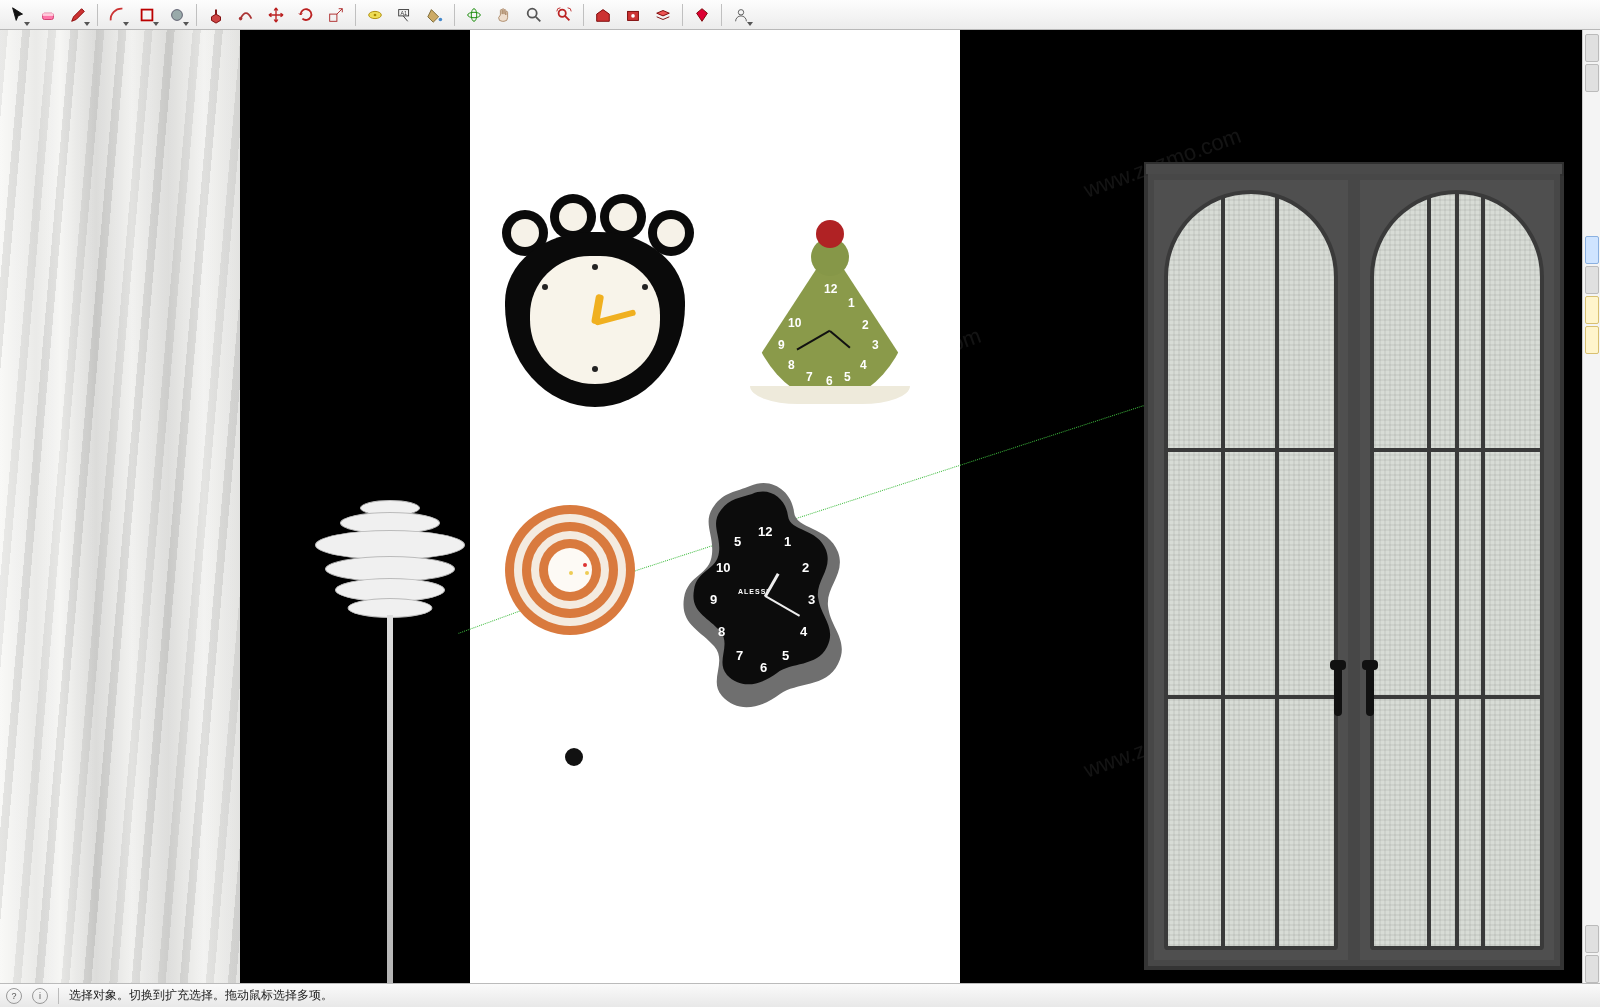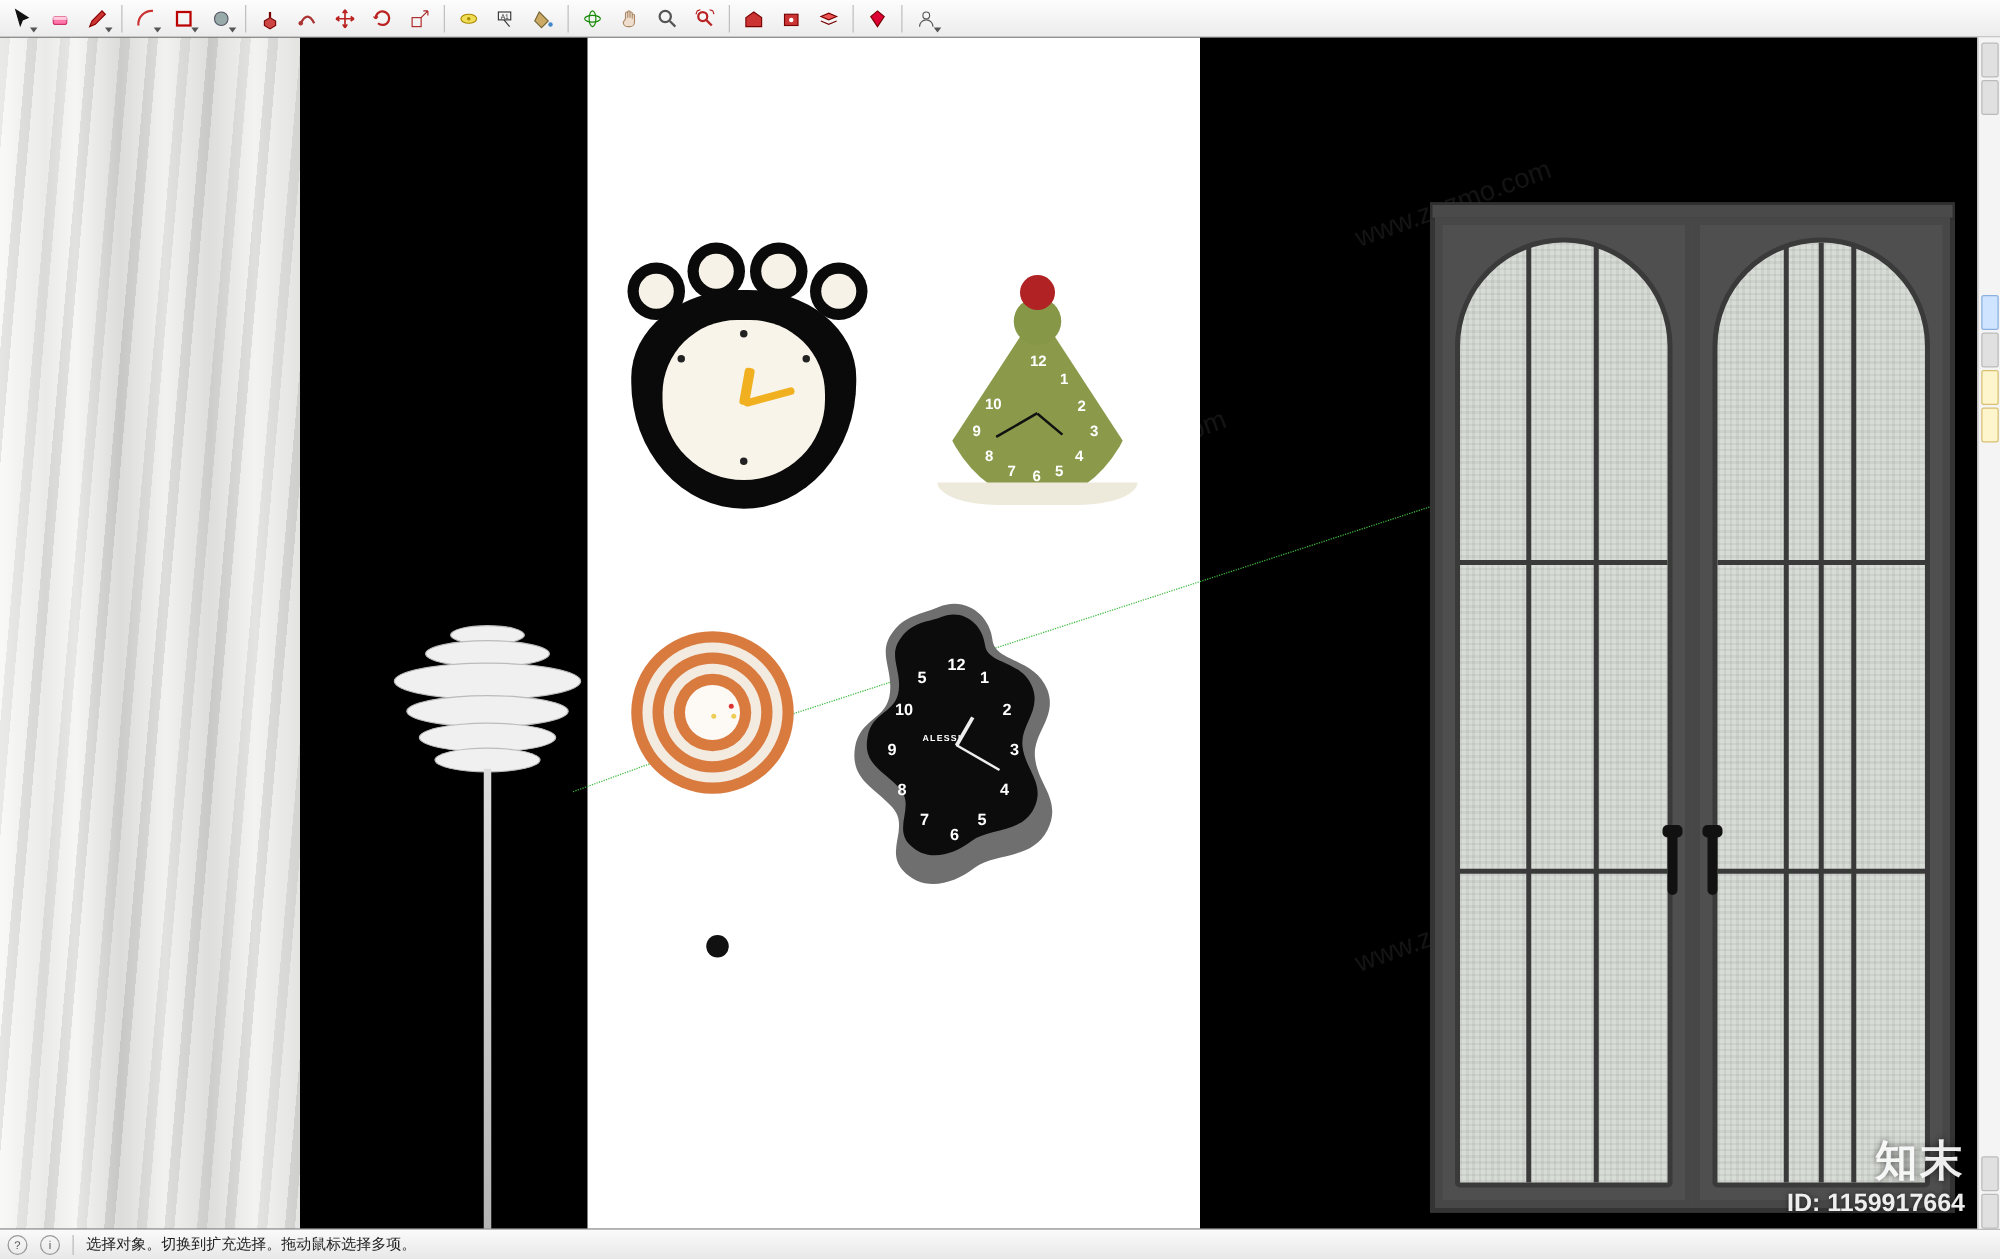--- a/index.html
+++ b/index.html
@@ -348,24 +348,20 @@
         </div>
       </div>
     <div class="door">
         <div class="door-arch"></div>
         <div class="handle" style="left:6px">
           <div class="knob"></div>
         </div>
       </div>
   </div>
 
-  <div class="wm">
-    <div class="brand">知末</div>
-    <div class="idline">ID: 1159917664</div>
-  </div>
 </div>
 
 <div class="right-panel">
   <div class="rp-chip"></div>
   <div class="rp-chip"></div>
   <div style="height:140px"></div>
   <div class="rp-chip blue"></div>
   <div class="rp-chip"></div>
   <div class="rp-chip yellow"></div>
   <div class="rp-chip yellow"></div>

